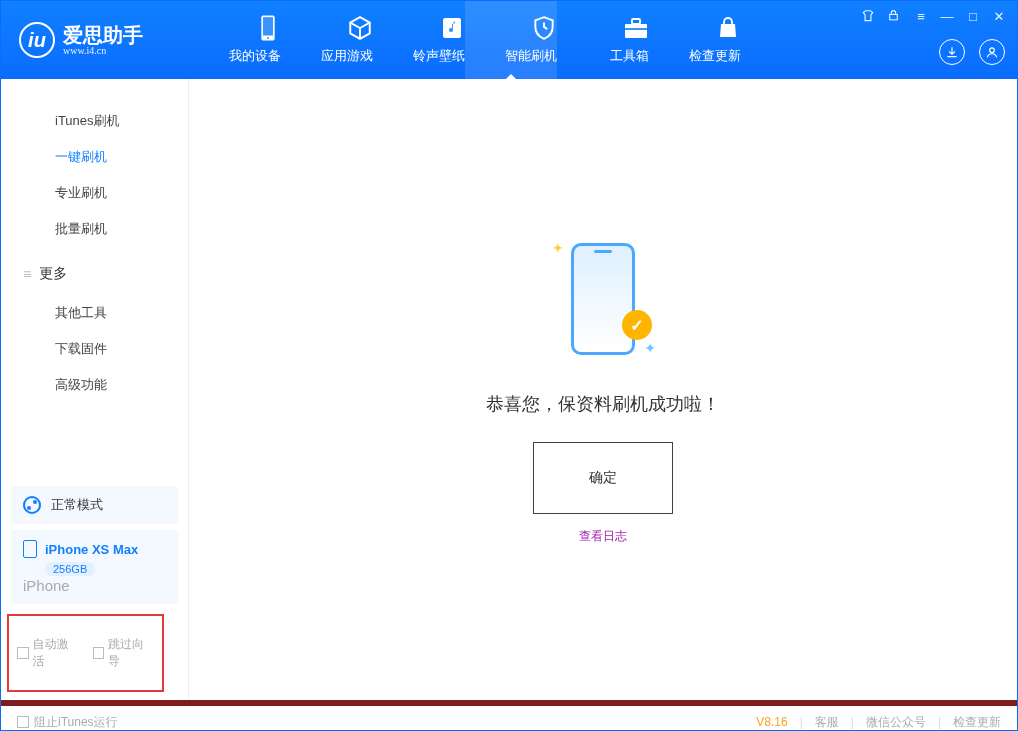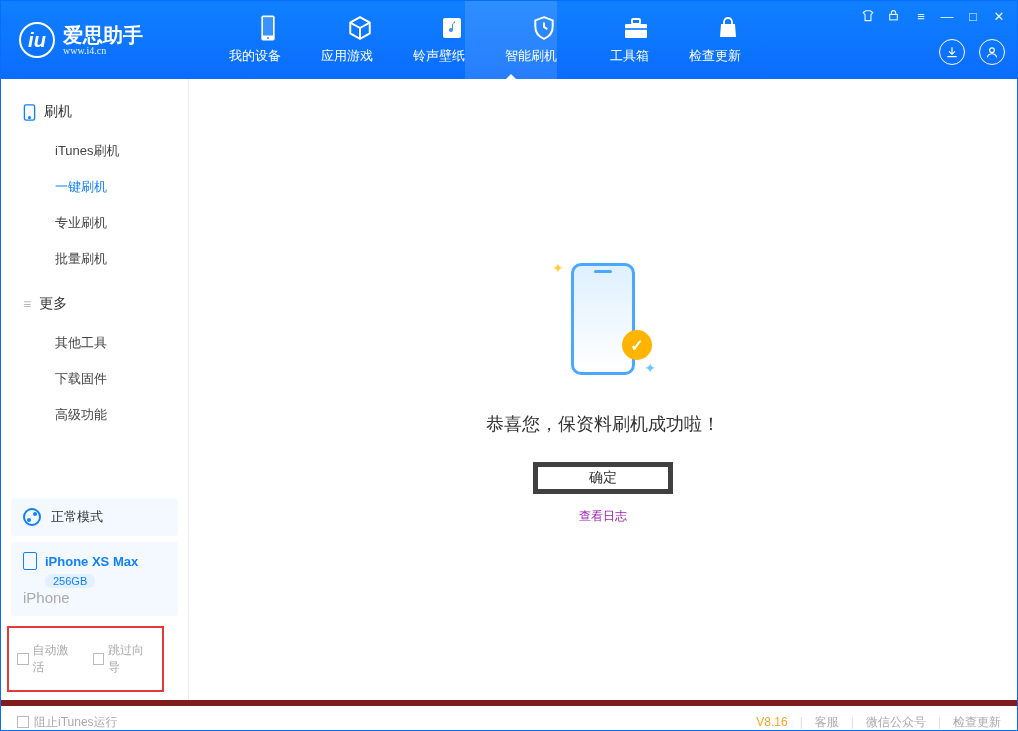--- a/index.html
+++ b/index.html
@@ -34,33 +34,33 @@
 .mode-tile { margin: 6px 10px; background: #f4f8ff; border-radius: 3px; padding: 10px 12px; display: flex; align-items: center; gap: 10px; font-size: 13px; color: #333; }
 .mode-tile .micon { width: 18px; height: 18px; border: 2px solid #1080ff; border-radius: 50%; position: relative; }
 .mode-tile .micon::before, .mode-tile .micon::after { content:""; position:absolute; width:4px; height:4px; background:#1080ff; border-radius:50%; }
 .mode-tile .micon::before { top:2px; left:8px; }
 .mode-tile .micon::after { bottom:2px; right:8px; }
 .device-tile { margin: 0 10px 10px 10px; background: #f4f8ff; border-radius: 3px; padding: 10px 12px; font-size: 13px; color: #333; }
 .device-tile .dname { color: #1080ff; font-weight: bold; display: flex; align-items: center; gap: 8px; }
 .device-tile .dname .dicon { width: 14px; height: 18px; border: 1.5px solid #1080ff; border-radius: 2px; display:inline-block; }
 .badge { display:inline-block; margin-top:4px; background:#e3f0ff; color:#1080ff; font-size:11px; padding:1px 8px; border-radius:9px;margin-left:22px; }
 .subtext { font-size: 15px; color: #aaa; margin-top: 1px; }
-.opt-row { border: 2px solid #e23a3a; margin: 0 24px 8px 6px; padding: 14px 8px; display: flex; gap: 14px; font-size: 12px; color: #aaa; }
+.opt-row { border: 2px solid #e23a3a; margin: 0 24px 8px 6px; padding: 20px 8px; display: flex; gap: 14px; font-size: 12px; color: #aaa; }
 .opt-row label { display:flex; align-items:center; gap:4px; cursor:pointer; }
 .opt-row .cb { width:12px; height:12px; border:1px solid #bbb; display:inline-block; }
 
 .main { flex: 1; display:flex; flex-direction:column; align-items:center; justify-content:center; }
 .illus { position: relative; width: 130px; height: 130px; margin-bottom: 28px; }
 .phone { position:absolute; left:50%; top:50%; transform:translate(-50%,-50%); width:64px; height:112px; border:3px solid #4aa8ff; border-radius:10px; background:linear-gradient(#dff0ff,#fff); }
 .phone::before { content:""; position:absolute; top:4px; left:50%; transform:translateX(-50%); width:18px; height:3px; background:#4aa8ff; border-radius:2px; }
 .check { position:absolute; right:16px; bottom:24px; width:30px; height:30px; background:#ffb400; border-radius:50%; display:flex; align-items:center; justify-content:center; color:#fff; font-size:16px; font-weight:bold; }
 .sparkle { position:absolute; color:#ffcf3f; font-size:14px; }
 .sp1{top:6px;left:14px;} .sp2{bottom:8px;right:12px;color:#6cc6ff;}
 .msg { font-size: 18px; color: #333; margin-bottom: 26px; }
-.okbtn { width:140px; padding:2px 0; text-align:center; border:5px solid #404040; font-size:14px; color:#333; cursor:pointer; background:#fff; }
+.okbtn { width:140px; padding:26px 0; text-align:center; border:1px solid #404040; font-size:14px; color:#333; cursor:pointer; background:#fff; }
 .loglink { margin-top:14px; font-size:12px; color:#a21caf; cursor:pointer; }
 
 
 .footer { height:38px; border-top:6px solid #7f1d1d; display:flex; align-items:center; font-size:12px; color:#aaa; padding:0 16px; }
 .footer .left { display:flex; align-items:center; gap:5px; }
 .footer .cb { width:12px; height:12px; border:1px solid #bbb; display:inline-block; }
 .footer .right { margin-left:auto; display:flex; align-items:center; gap:12px; }
 .footer .ver { color:#f5a623; }
 .footer .sep { color:#ddd; }
 .footer .flink { cursor:pointer; }
@@ -165,29 +165,20 @@
           <svg width="14" height="14" viewBox="0 0 24 24" fill="none" stroke="#fff" stroke-width="2">
             <circle cx="12" cy="9" r="4"></circle>
             <path d="M4 21c1-4 5-6 8-6s7 2 8 6"></path>
           </svg>
         </span>
     </div>
   </div>
 
   <div class="body">
     <div class="sidebar">
-      <div class="side-head">
-        <span class="hicon">
-          <svg width="13" height="17" viewBox="0 0 14 20" fill="none" stroke="#1080ff" stroke-width="1.6">
-              <rect x="1" y="1" width="12" height="18" rx="2"></rect>
-              <circle cx="7" cy="16" r="1" fill="#1080ff"></circle>
-            </svg>
-        </span>
-        <span>刷机</span>
-      </div>
       <div class="side-items">
         <div class="side-item">iTunes刷机</div>
         <div class="side-item active">一键刷机</div>
         <div class="side-item">专业刷机</div>
         <div class="side-item">批量刷机</div>
       </div>
       <div class="side-head">
         <span class="hicon" style="color:#bbb;">≡</span>
         <span>更多</span>
       </div>

